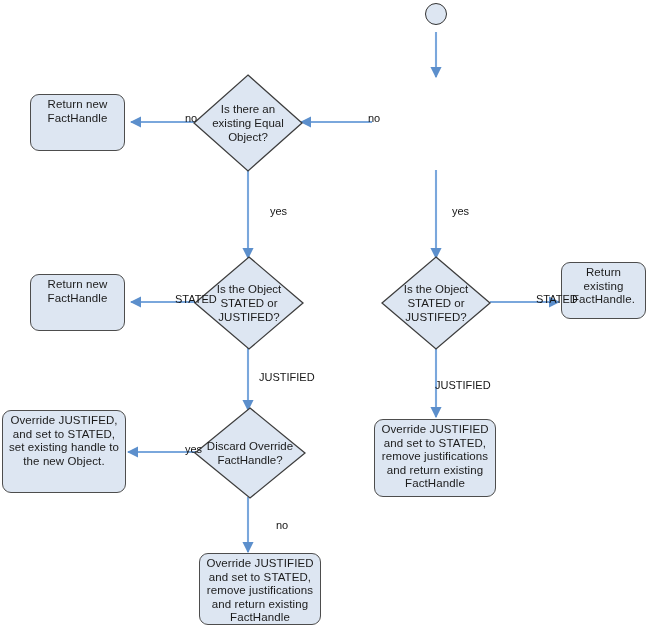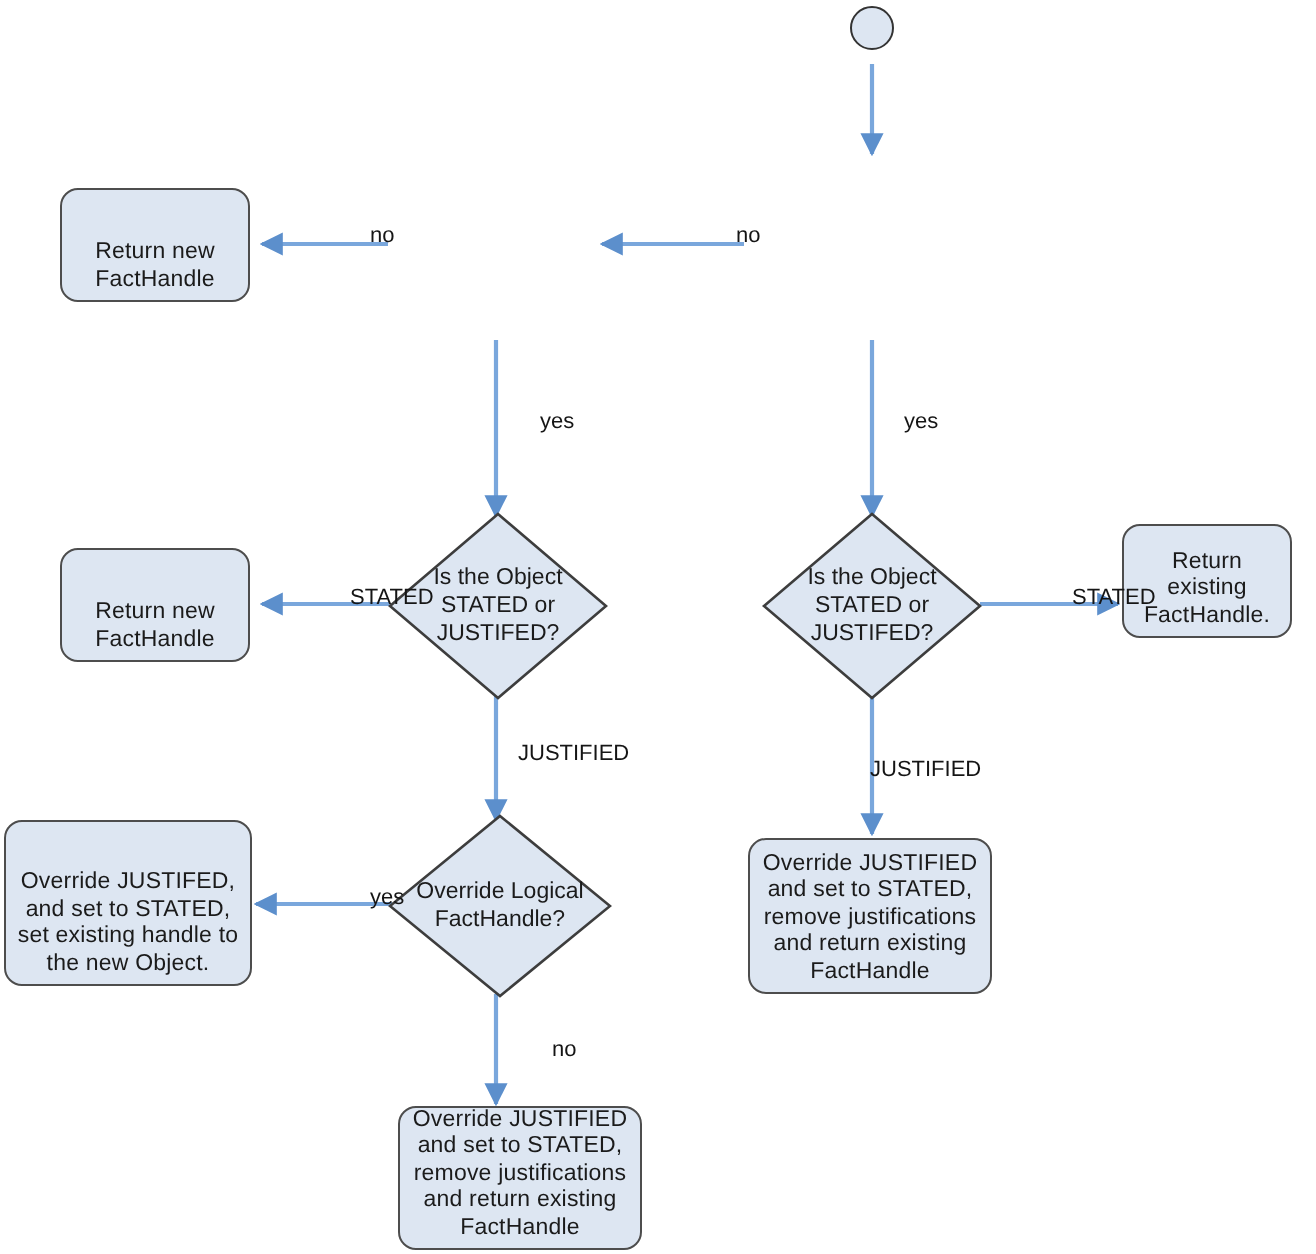--- a/index.html
+++ b/index.html
@@ -22,21 +22,21 @@
     position: absolute;
     left: 0;
     top: 0;
     width: 658px;
     height: 627px;
   }
   .node {
     position: absolute;
     box-sizing: border-box;
     display: flex;
-    align-items: flex-end;
+    align-items: flex-start;
     justify-content: center;
     text-align: center;
     color: #1b1b1b;
     font-size: 11.5px;
     line-height: 13.5px;
     letter-spacing: 0.1px;
   }
   .box {
     background: #dde6f2;
     border: 1.2px solid #4d4d4d;
@@ -117,20 +117,32 @@
 
       <path d="M 196 452 L 128 452"></path>
 
       <path d="M 248 497 L 248 552"></path>
     </g>
   </svg>
 
   <div class="start-circle" style="left:425px; top:3px;"></div>
 
 
+  <div class="diamond-wrap" style="left:193px; top:74px; width:110px; height:98px;">
+    <svg width="110" height="98" viewBox="0 0 110 98">
+      <polygon points="55,1 109,49 55,97 1,49" fill="#dde6f2" stroke="#3d3d3d" stroke-width="1.3"></polygon>
+    </svg>
+    <div class="diamond-label">
+      <span>
+        <span>Is there an</span><br>
+        <span>existing Equal</span><br>
+        <span>Object?</span>
+      </span>
+    </div>
+  </div>
 
   <div class="diamond-wrap" style="left:194px; top:256px; width:110px; height:94px;">
     <svg width="110" height="94" viewBox="0 0 110 94">
       <polygon points="55,1 109,47 55,93 1,47" fill="#dde6f2" stroke="#3d3d3d" stroke-width="1.3"></polygon>
     </svg>
     <div class="diamond-label">
       <span>
         <span>Is the Object</span><br>
         <span>STATED or</span><br>
         <span>JUSTIFED?</span>
@@ -150,21 +162,21 @@
       </span>
     </div>
   </div>
 
   <div class="diamond-wrap" style="left:194px; top:407px; width:112px; height:92px;">
     <svg width="112" height="92" viewBox="0 0 112 92">
       <polygon points="56,1 111,46 56,91 1,46" fill="#dde6f2" stroke="#3d3d3d" stroke-width="1.3"></polygon>
     </svg>
     <div class="diamond-label">
       <span>
-        <span>Override Logical</span><br>
+        <span>Discard Override</span><br>
         <span>FactHandle?</span>
       </span>
     </div>
   </div>
 
   <div class="node box" style="left:30px; top:94px; width:95px; height:57px;">
     <span>
       <span>Return new</span><br>
       <span>FactHandle</span>
     </span>

